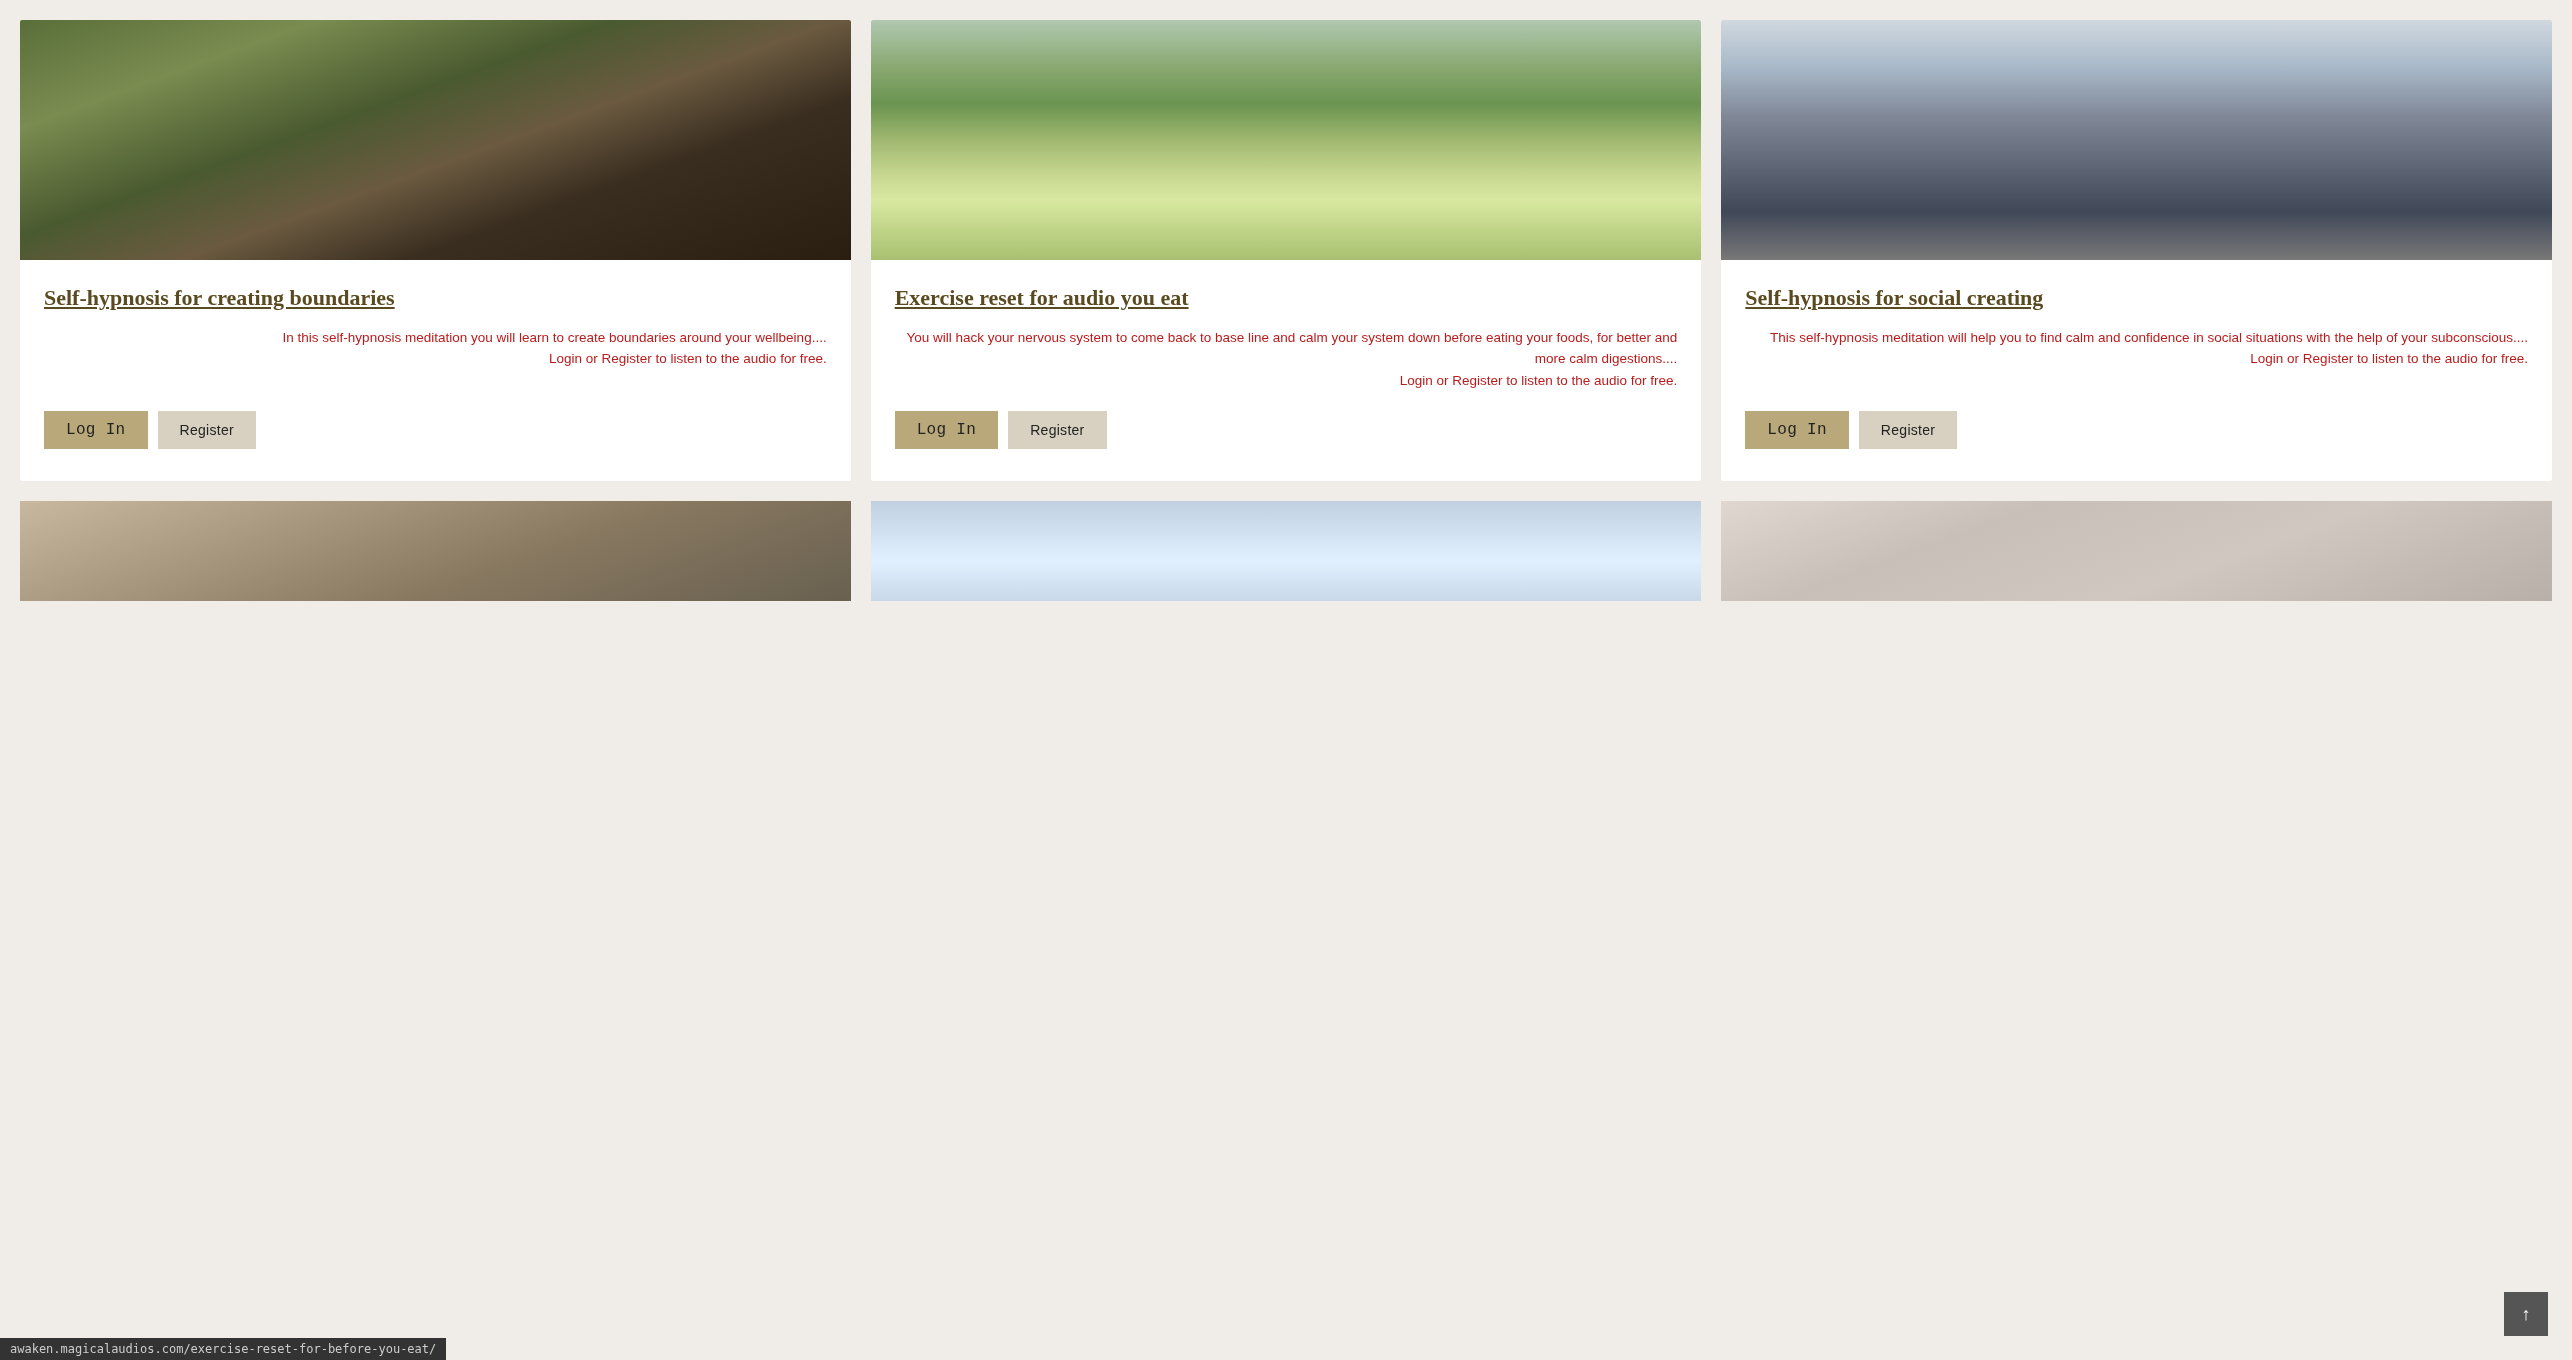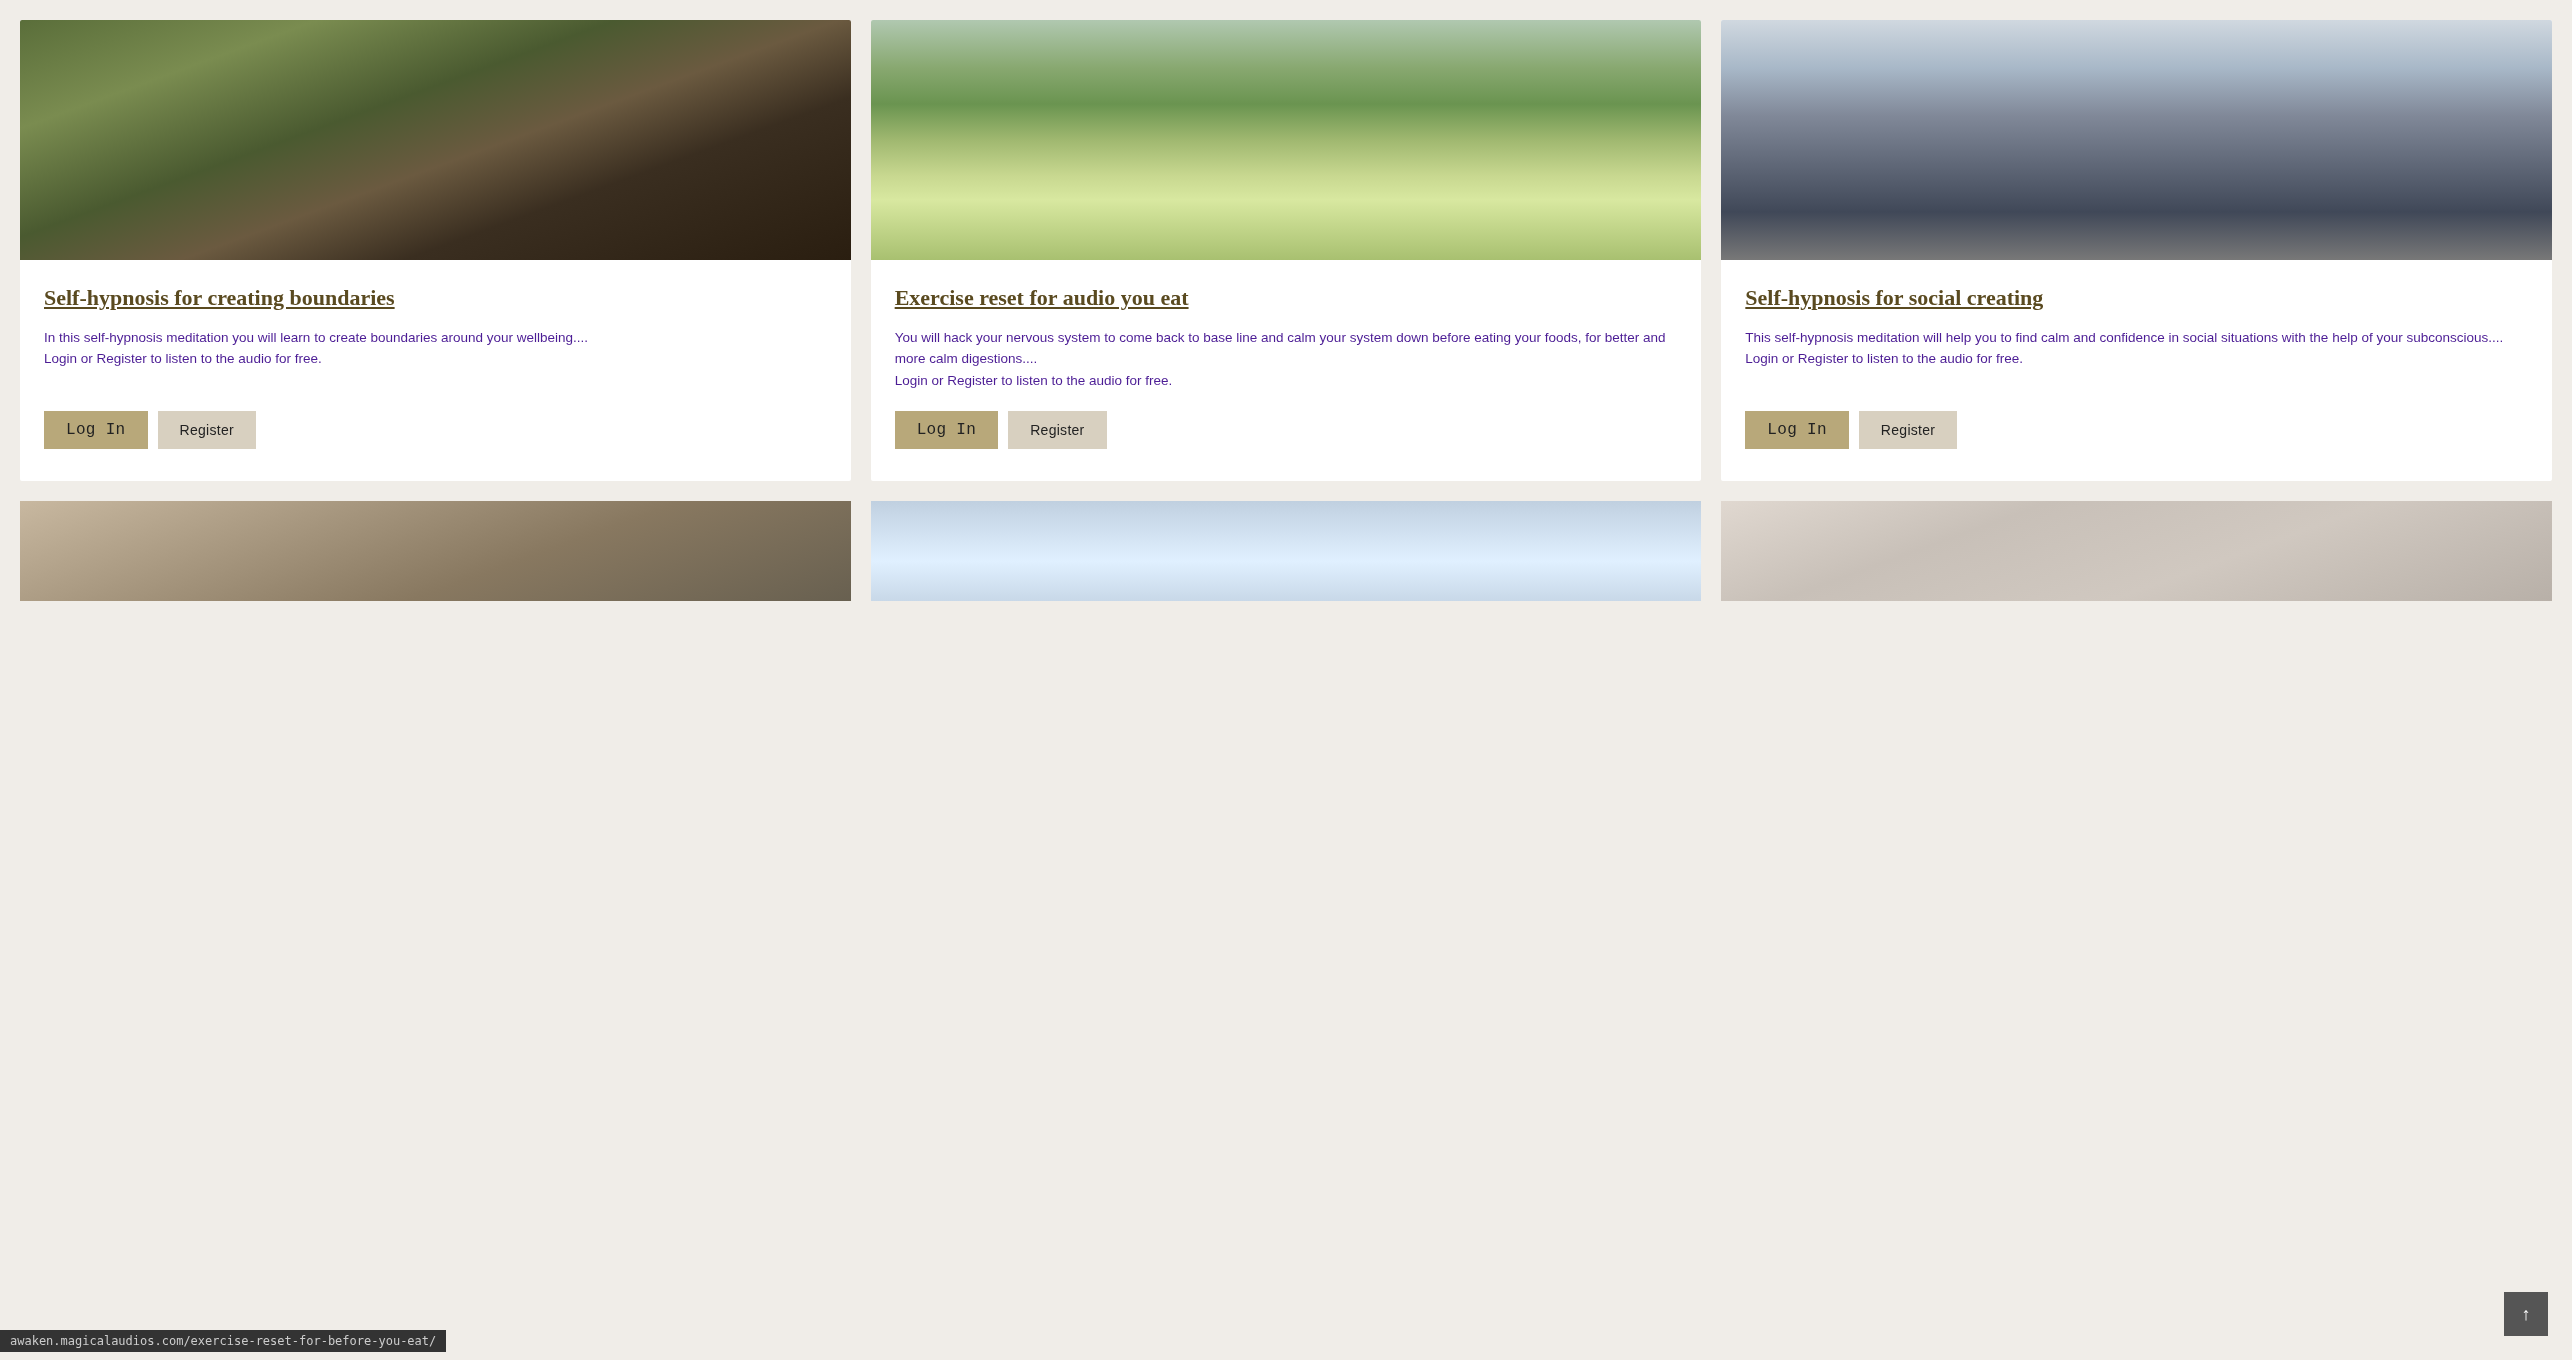--- a/index.html
+++ b/index.html
@@ -134,24 +134,25 @@
       font-weight: bold;
       color: #5a4a20;
       text-decoration: underline;
       line-height: 1.3;
       margin-bottom: 14px;
     }
 
     .card-description {
       font-family: Arial, Helvetica, sans-serif;
       font-size: 13.5px;
-      color: #4c1d95;
+      color: #b91c1c;
       line-height: 1.6;
       margin-bottom: 20px;
       flex: 1;
+      text-align: right;
     }
 
     .card-buttons {
       display: flex;
       gap: 10px;
       margin-top: auto;
     }
 
     .btn-login {
       background-color: #b8a87a;
@@ -205,21 +206,21 @@
       border: none;
       cursor: pointer;
       display: flex;
       align-items: center;
       justify-content: center;
       font-size: 18px;
     }
 
     .url-bar {
       position: fixed;
-      bottom: 8px;
+      bottom: 0;
       left: 0;
       background: #333333;
       color: #cccccc;
       font-size: 12px;
       padding: 4px 10px;
       font-family: monospace;
       max-width: 500px;
     }
   </style>
 </head>

